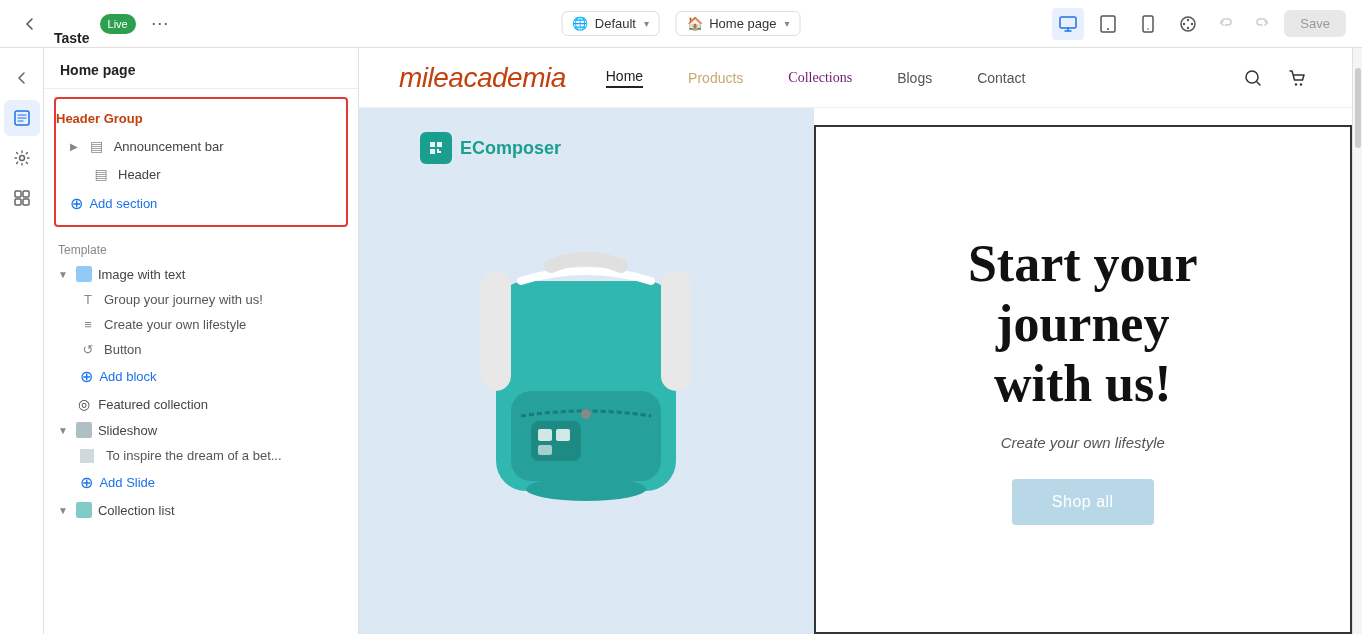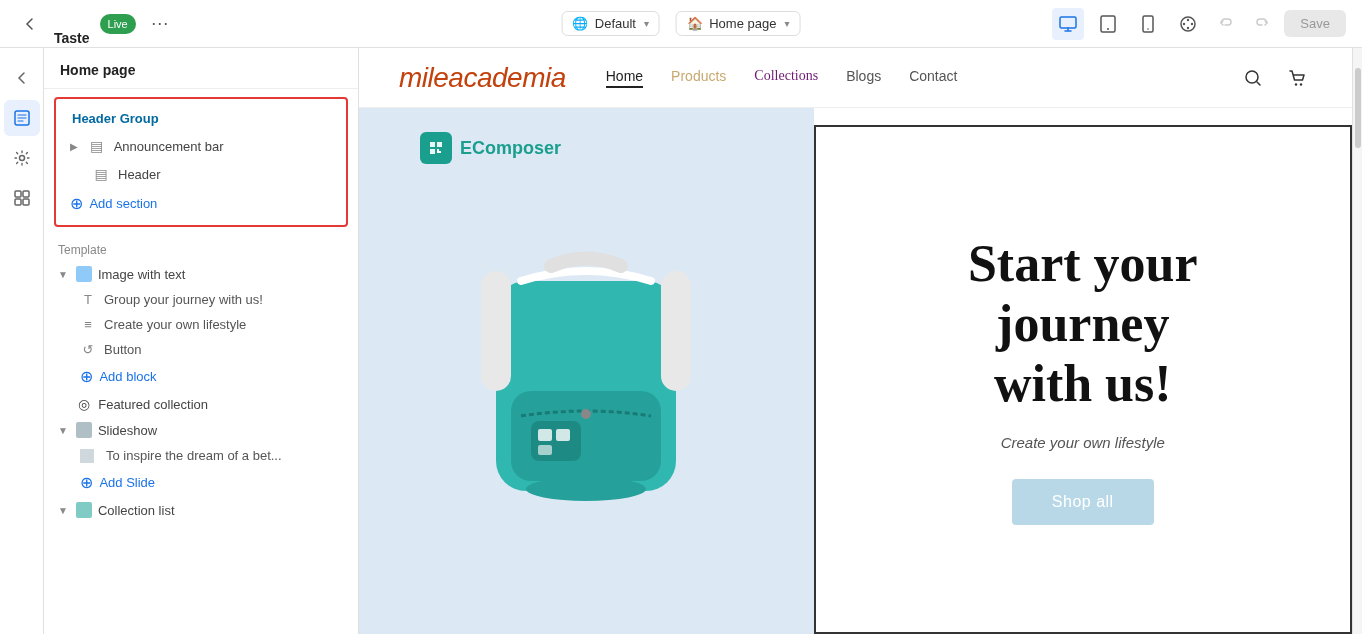--- a/index.html
+++ b/index.html
@@ -97,22 +97,22 @@
     .left-panel-content::-webkit-scrollbar-thumb { background: #ccc; border-radius: 2px; }
 
     
     .section-header-group {
       border: 2px solid #e53935;
       margin: 8px 10px;
       border-radius: 4px;
       padding: 6px 0;
     }
     .section-title {
-      font-size: 13px; font-weight: 600; color: #0369a1;
-      padding: 6px 16px;
+      font-size: 13px; font-weight: 600; color: #c2410c;
+      padding: 6px 0;
     }
     .section-item {
       display: flex; align-items: center; gap: 8px;
       padding: 6px 14px; cursor: pointer; color: #444; font-size: 13px;
     }
     .section-item .icon-sm { color: #888; font-size: 14px; width: 18px; text-align: center; }
     .expand-arrow { color: #888; font-size: 10px; margin-right: 2px; }
 
     .add-section-btn {
       display: flex; align-items: center; gap: 6px;
@@ -176,21 +176,21 @@
       background: #fff;
     }
     .site-logo {
       font-size: 28px;
       color: #c2410c;
       font-style: italic;
       font-weight: 400;
       letter-spacing: -0.5px;
       margin-right: 40px;
     }
-    .site-nav-links { display: flex; gap: 28px; align-items: flex-start; flex: 1; }
+    .site-nav-links { display: flex; gap: 45px; align-items: center; flex: 1; }
     .nav-link { font-size: 14px; color: #555; text-decoration: none; cursor: pointer; }
     .nav-link.active { color: #222; font-weight: 500; border-bottom: 2px solid #222; padding-bottom: 2px; }
     .nav-link.products { color: #c8a96e; }
     .nav-link.collections { color: #701a75; font-family: Liberation Serif, serif; }
     .nav-icons { display: flex; gap: 14px; align-items: center; }
     .nav-icon-btn { width: 30px; height: 30px; display: flex; align-items: center; justify-content: center; cursor: pointer; color: #333; font-size: 18px; }
 
     
     .hero-section {
       display: flex;

